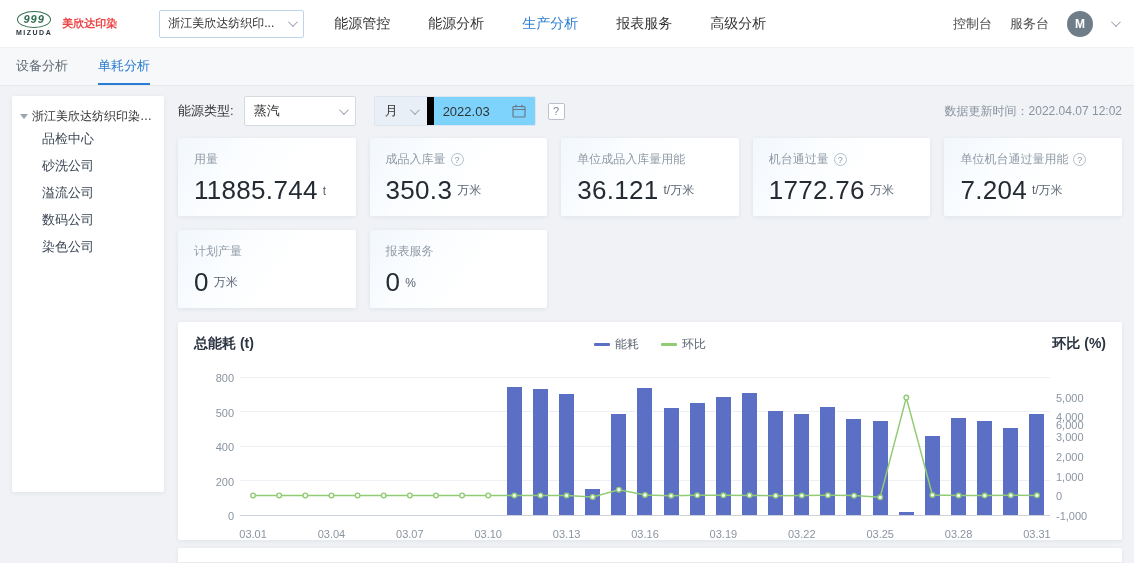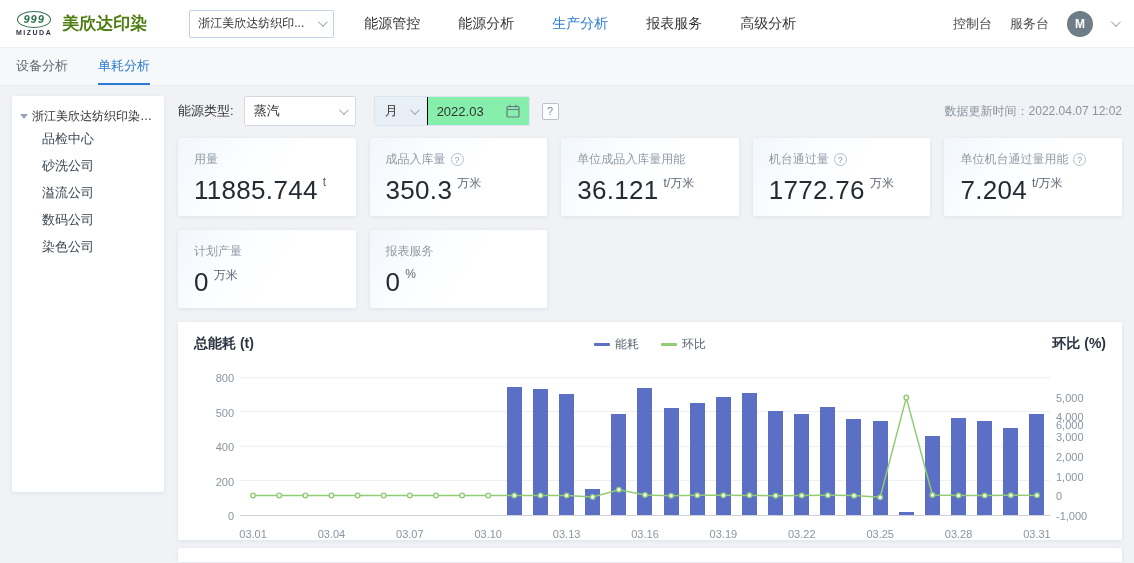--- a/index.html
+++ b/index.html
@@ -5,21 +5,21 @@
   * { margin:0; padding:0; box-sizing:border-box; }
   html,body { width:1134px; height:563px; overflow:hidden; }
   body { font-family:"Liberation Sans","DejaVu Sans",sans-serif; background:#f0f2f5; color:#333; }
 
   
   .header { height:48px; background:#fff; display:flex; align-items:center; padding:7px 16px; border-bottom:1px solid #eef0f2; }
   .logo { display:flex; flex-direction:column; align-items:center; margin-right:10px; }
   .logo-mark { width:34px; height:17px; border:1.5px solid #2f6e4f; border-radius:50%; display:flex; align-items:center; justify-content:center;
                color:#2f6e4f; font-weight:bold; font-style:italic; font-size:11px; line-height:1; letter-spacing:1px; }
   .logo-sub { font-size:7px; font-weight:bold; letter-spacing:1.5px; color:#2b3440; margin-top:1px; }
-  .brand { font-size:17px; font-weight:bold; color:#4d7c0f; margin-right:42px; white-space:nowrap; }
+  .brand { font-size:11px; font-weight:bold; color:#ef4444; margin-right:42px; white-space:nowrap; }
   .org-select { height:28px; border:1px solid #bfd4ea; border-radius:2px; background:#fff; display:flex; align-items:center;
                 padding:0 8px; font-size:12px; color:#333; gap:14px; margin-right:30px; cursor:pointer; white-space:nowrap; }
   .chev { width:7px; height:7px; border-right:1.5px solid #9aa5b1; border-bottom:1.5px solid #9aa5b1; transform:rotate(45deg) translateY(-2px); flex:none; }
   .nav { display:flex; gap:38px; font-size:14px; }
   .nav-item { cursor:pointer; color:#333; white-space:nowrap;text-align:right; }
   .nav-item.active { color:#2b7cd3; }
   .header-right { margin-left:auto; display:flex; align-items:center; gap:18px; font-size:13px; color:#4a4a4a; }
   .header-link { cursor:pointer; white-space:nowrap; }
   .avatar { width:26px; height:26px; border-radius:50%; background:#6e7d87; color:#fff; font-size:12px; font-weight:bold;
             display:flex; align-items:center; justify-content:center; cursor:pointer; }
@@ -40,34 +40,34 @@
 
   .main { flex:1; min-width:0; display:flex; flex-direction:column; }
 
   
   .filter-row { height:30px; display:flex; align-items:center; font-size:13px; color:#333; margin-bottom:12px; }
   .filter-label { margin-right:10px; white-space:nowrap; }
   .select-white { width:112px; height:30px; border:1px solid #d4dae0; border-radius:2px; background:#fff; display:flex;
                   align-items:center; justify-content:space-between; padding:0 9px; cursor:pointer; margin-right:18px; }
   .period-group { display:flex; height:30px; border-radius:2px; overflow:hidden; border:1px solid #dde6f0; }
   .period-select { background:#e9eff7; display:flex; align-items:center; gap:12px; padding:0 10px; cursor:pointer; }
-  .date-input { background:#86efac; border-left:1px solid #000000; display:flex; align-items:center; gap:22px; padding:0 9px; cursor:pointer; }
+  .date-input { background:#7dd3fc; border-left:7px solid #000000; display:flex; align-items:center; gap:22px; padding:0 9px; cursor:pointer; }
   .help-icon { width:17px; height:17px; border:1px solid #b9c2cc; border-radius:2px; color:#7d8894; font-size:11px;
                display:flex; align-items:center; justify-content:center; margin-left:12px; cursor:pointer; background:#fff; }
   .updated { margin-left:auto; font-size:12px; color:#8a94a0; white-space:nowrap; }
 
   
   .kpi-row { display:flex; gap:14px; margin-bottom:14px; }
   .kpi { flex:1 1 0; height:78px; border-radius:2px; padding:13px 16px; box-shadow:0 1px 4px rgba(29,57,92,.08);
          background:linear-gradient(125deg,#f2f7fc 0%,#fbfdff 32%,#ffffff 60%); }
   .kpi-row2 .kpi { flex:0 0 calc((100% - 56px)/5); }
   .kpi-label-row { display:flex; align-items:center; gap:5px; font-size:12px; color:#8f9aa6;text-align:right; }
   .info-icon { width:13px; height:13px; border:1px solid #b4bec9; border-radius:50%; font-size:9px; color:#8f9aa6;
                display:flex; align-items:center; justify-content:center; cursor:pointer; flex:none; }
-  .kpi-value-row { margin-top:7px; display:flex; align-items:flex-start; }
+  .kpi-value-row { margin-top:7px; display:flex; align-items:center; }
   .kpi-value { font-size:26px; color:#252b33; letter-spacing:.3px; }
   .kpi-unit { font-size:12px; color:#5a6472; margin-left:5px; }
 
   
   .chart-card { background:#fff; border-radius:2px; box-shadow:0 1px 4px rgba(29,57,92,.08); padding:12px 16px 0; height:218px; }
   .chart-header { position:relative; height:20px; display:flex; align-items:center; font-size:14px; font-weight:bold; color:#2b3440; }
   .chart-title-right { margin-left:auto; }
   .legend { position:absolute; left:0; right:0; top:2px; display:flex; justify-content:center; gap:22px; font-weight:normal; }
   .legend-item { display:flex; align-items:center; gap:5px; font-size:12px; color:#5a6472; cursor:pointer; }
   .legend-mark { width:16px; height:2.5px; border-radius:1px; }

